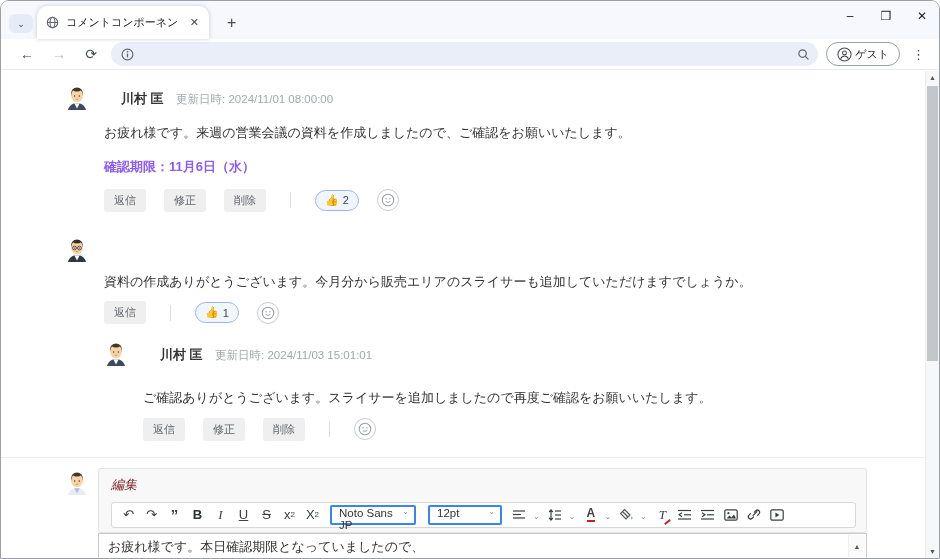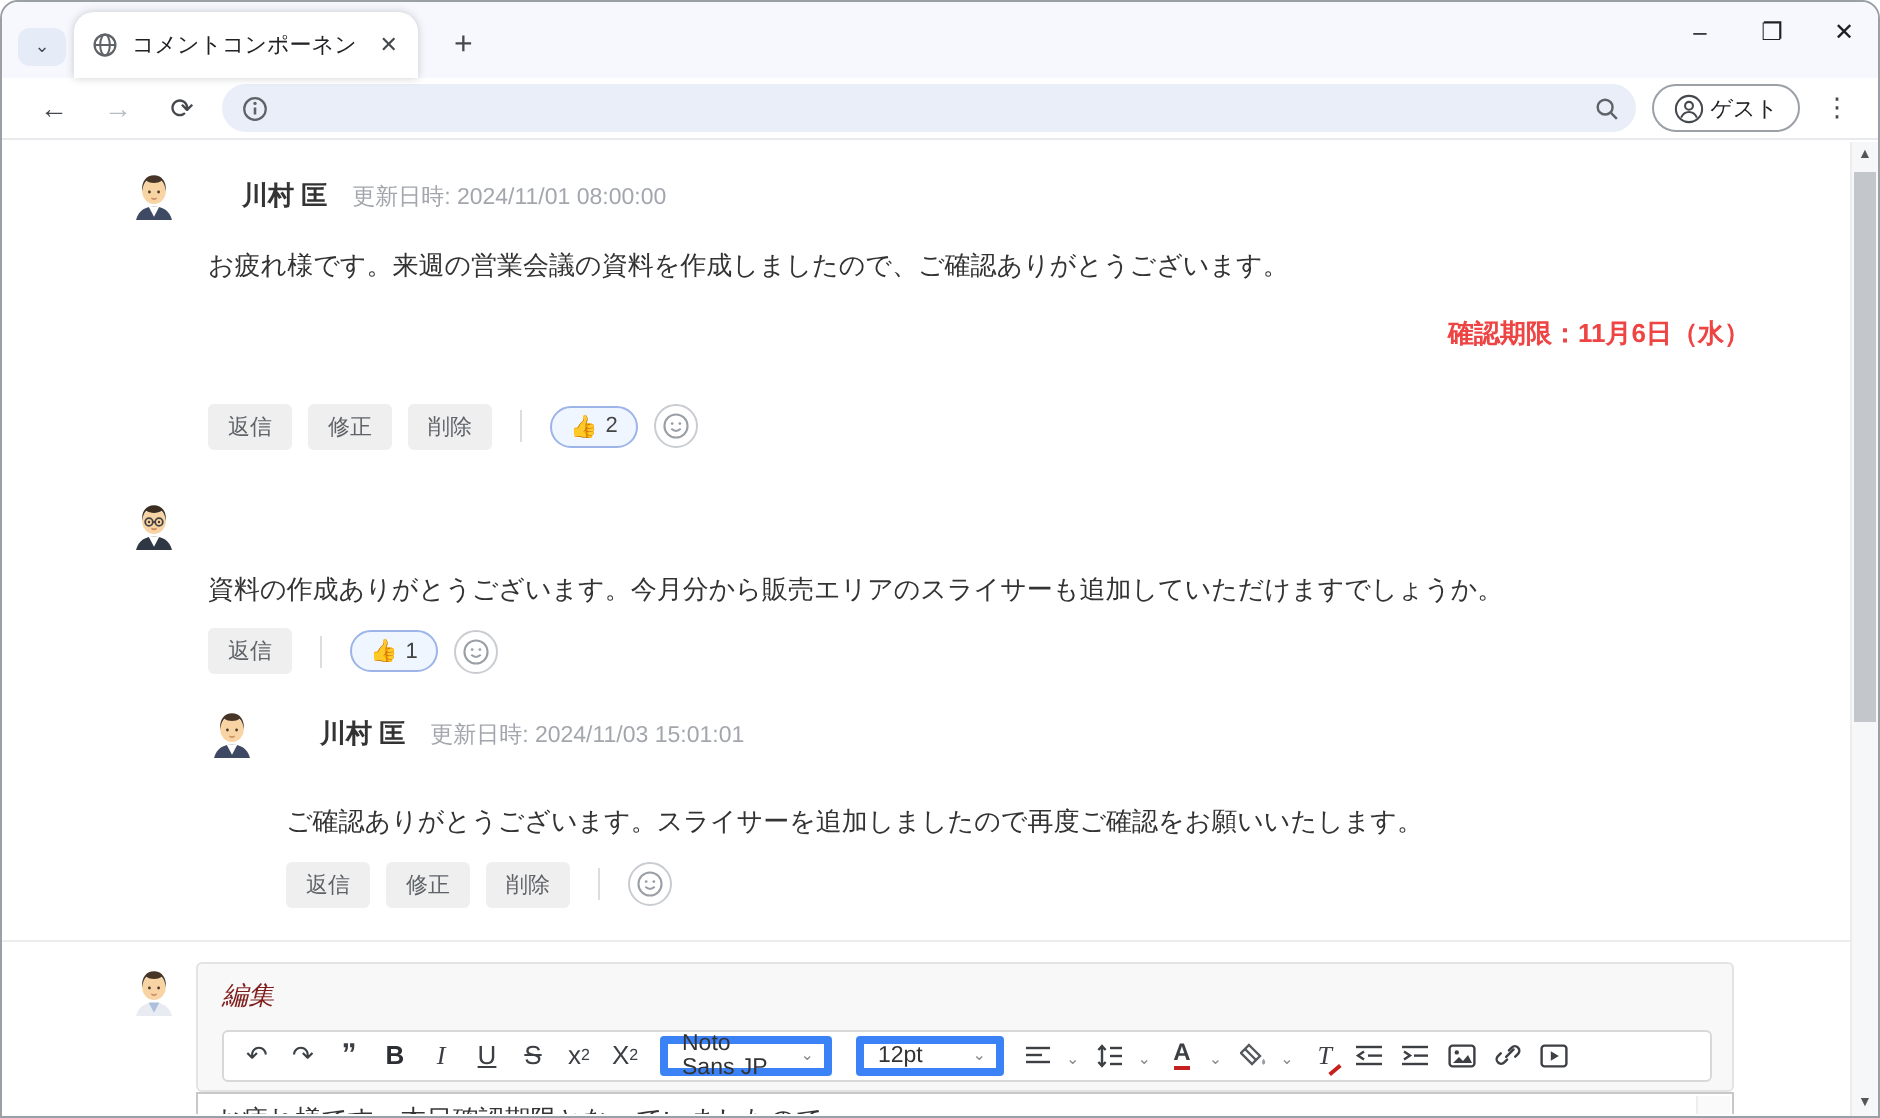--- a/index.html
+++ b/index.html
@@ -26,45 +26,45 @@
   .kebab { font-size:13px; color:#45484d; letter-spacing:0; padding:0 4px; }
 
   
   .content { position:relative; height:487px; background:#fff; overflow:hidden; }
   .inner { padding:16px 64px 0 64px; }
   .comment-head { display:flex; align-items:center; gap:32px; }
   .avatar { width:24px; height:24px; flex:0 0 24px; }
   .cname { font-size:13px; font-weight:bold; color:#333; }
   .cstamp { font-size:11.5px; color:#a3a7ad; margin-left:8px; }
   .cbody { font-size:13px; color:#333; margin:13px 0 0 39px; line-height:1.5; }
-  .cdeadline { font-size:13px; font-weight:bold; color:#ef4444; margin:15px 0 0 39px;text-align:right; }
+  .cdeadline { font-size:13px; font-weight:bold; color:#8b5cf6; margin:15px 0 0 39px; }
   .clink { font-size:13px; margin:14px 0 0 39px; }
   .clink a { color:#4862d9; text-decoration:underline; }
-  .actions { display:flex; align-items:center; gap:8px; margin:26px 0 0 39px; }
+  .actions { display:flex; align-items:center; gap:18px; margin:13px 0 0 39px; }
   .pill-btn { background:#efefef; color:#5f6368; font-size:11px; border:none; border-radius:3px; padding:4px 10px; font-family:inherit; }
   .vsep { width:1px; height:16px; background:#ddd; margin:0 6px; }
   .reaction { display:flex; align-items:center; gap:4px; border:1px solid #9cb4e8; background:#f0f6ff; border-radius:11px; padding:1px 9px; font-size:11px; color:#444; height:21px; }
   .emoji-add { width:22px; height:22px; border:1px solid #c9ccd1; background:#fff; border-radius:50%; display:flex; align-items:center; justify-content:center; }
   .c2 { margin-top:26px; }
   .reply { margin:18px 0 0 39px; }
   .divider { border:none; border-top:1px solid #ececec; margin:16px -64px 0 -64px; }
 
   
   .editor-row { display:flex; gap:9px; margin-top:10px; padding-right:8px; }
   .editor-col { flex:1; }
   .editor-frame { background:#f8f8f8; border:1px solid #e3e3e3; border-radius:3px; padding:7px 10px 4px 12px; }
   .editor-label { font-size:13px; color:#7f1d1d; margin-bottom:8px;font-style:italic; }
   .toolbar { background:#fff; border:1px solid #d8d8d8; border-radius:3px; height:26px; display:flex; align-items:center; padding:0 6px; gap:2px; }
   .ti { min-width:21px; height:22px; display:flex; align-items:center; justify-content:center; font-size:13px; color:#3c3f43; cursor:pointer; }
   .ti b { font-size:13px; color:#2b2e33; }
   .ti i { font-family:"Liberation Serif",serif; }
   .ti .u { text-decoration:underline; }
   .ti .s { text-decoration:line-through; }
   .ti sup, .ti sub { font-size:8px; }
-  .tdrop { display:flex; align-items:center; justify-content:space-between; border:4px solid #3b82f6; border-radius:2px; height:20px; font-size:11.5px; color:#333; padding:0 5px 0 7px; margin:0 5px; background:#fff; }
+  .tdrop { display:flex; justify-content:space-between; border:2px solid #3b82f6; border-radius:2px; height:20px; font-size:11.5px; color:#333; padding:0 5px 0 7px; margin:0 5px; background:#fff; }
   .tdrop .chev { font-size:8px; color:#8a8d92; margin-left:6px; }
   .drop-font { width:86px; }
   .drop-size { width:74px; }
   .chev-mini { font-size:8px; color:#8a8d92; margin:4px 3px 0 1px; }
   .red-underbar { display:inline-block; border-bottom:2.5px solid #c5221f; line-height:1; padding-bottom:1px; font-size:12px; font-weight:bold; }
   .tclear { position:relative; font-family:"Liberation Serif",serif; font-style:italic; }
   .tclear::after { content:""; position:absolute; right:2px; bottom:3px; width:7px; height:2px; background:#c5221f; transform:rotate(-40deg); }
 
   .textarea { position:relative; border:1px solid #c8c8c8; background:#fff; margin-top:0px; height:45px; font-size:13px; color:#333; line-height:19px; padding:3px 26px 3px 9px; overflow:hidden; }
   .ta-scroll { position:absolute; top:1px; right:1px; bottom:1px; width:17px; background:#fafafa; border-left:1px solid #eee; display:flex; flex-direction:column; align-items:center; }
@@ -151,21 +151,21 @@
                 <circle cx="9.7" cy="10" r=".7" fill="#4a3a2b"></circle>
                 <circle cx="14.3" cy="10" r=".7" fill="#4a3a2b"></circle>
                 <path d="M10.7 13 q1.3 1.1 2.6 0" stroke="#c9885f" stroke-width=".8" fill="none"></path>
               </svg>
           </span>
           <span>
             <span class="cname">川村 匡</span>
             <span class="cstamp">更新日時: 2024/11/01 08:00:00</span>
           </span>
         </div>
-        <div class="cbody">お疲れ様です。来週の営業会議の資料を作成しましたので、ご確認ありがとうございます。</div>
+        <div class="cbody">お疲れ様です。来週の営業会議の資料を作成しましたので、ご確認をお願いいたします。</div>
         <div class="cdeadline">確認期限：11月6日（水）</div>
         <div class="actions">
           <button class="pill-btn">返信</button>
           <button class="pill-btn">修正</button>
           <button class="pill-btn">削除</button>
           <span class="vsep"></span>
           <span class="reaction">
             <span>👍</span>
             <span>2</span>
           </span>

